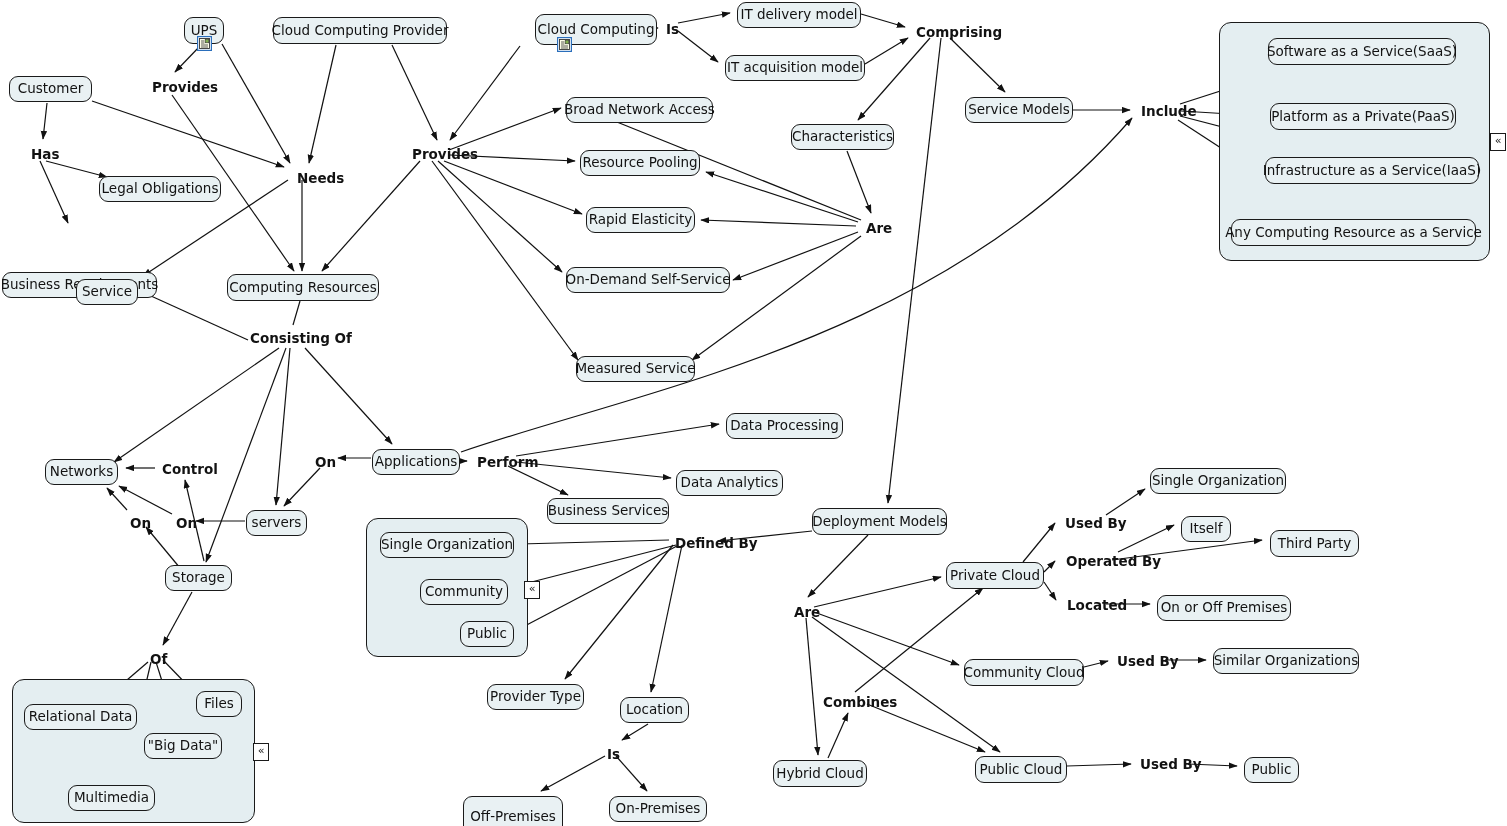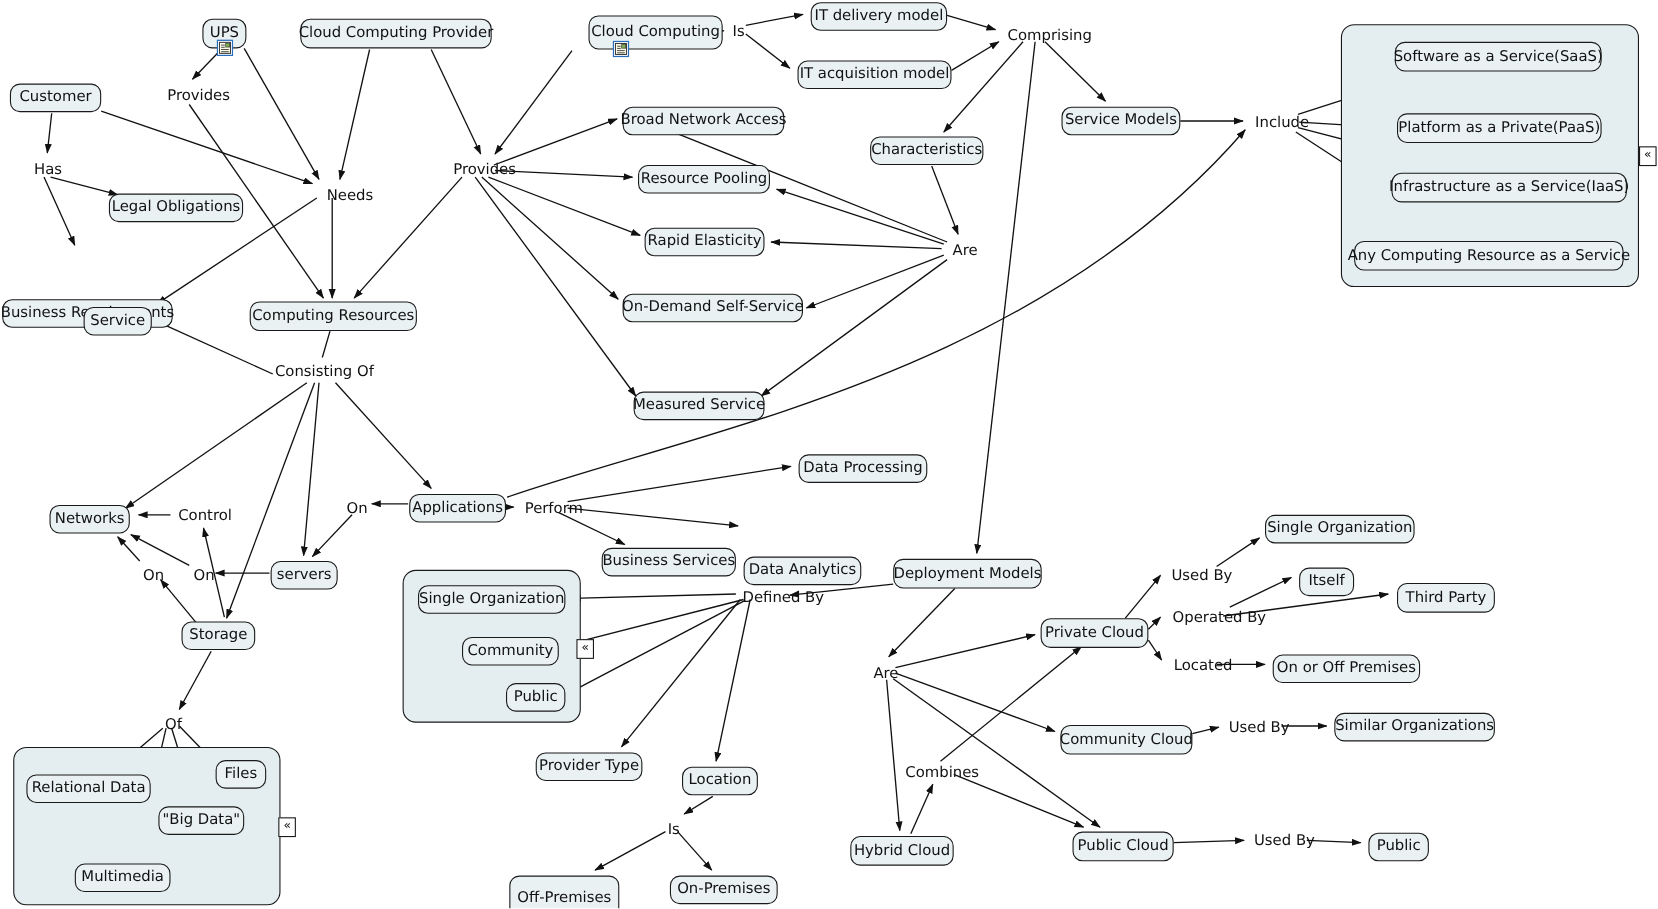--- a/index.html
+++ b/index.html
@@ -47,20 +47,21 @@
     color: #121212;
     font-size: 13.5px;
     line-height: 1;
     white-space: nowrap;
     background: transparent;
     z-index: 4;
     display: flex;
     align-items: center;
     justify-content: center;
     height: 16px;
+    font-weight: bold;
   }
   .groupbox {
     position: absolute;
     box-sizing: border-box;
     background: #e4eef1;
     border: 1px solid #1a1a1a;
     border-radius: 12px;
     z-index: 1;
   }
   .collapse-marker {
@@ -270,21 +271,21 @@
       <div class="node" style="left: 586px; top: 207px; width: 109px; height: 26px;">Rapid Elasticity</div>
       <div class="node" style="left: 566px; top: 267px; width: 164px; height: 26px;">On-Demand Self-Service</div>
       <div class="node" style="left: 576px; top: 356px; width: 119px; height: 26px;">Measured Service</div>
       <div class="node" style="left: 76px; top: 279px; width: 62px; height: 26px;">Service</div>
       <div class="node" style="left: 227px; top: 274px; width: 152px; height: 27px;">Computing Resources</div>
       <div class="node" style="left: 45px; top: 459px; width: 73px; height: 26px;">Networks</div>
       <div class="node" style="left: 246px; top: 510px; width: 61px; height: 26px;">servers</div>
       <div class="node" style="left: 165px; top: 565px; width: 67px; height: 26px;">Storage</div>
       <div class="node" style="left: 372px; top: 449px; width: 88px; height: 26px;">Applications</div>
       <div class="node" style="left: 726px; top: 413px; width: 117px; height: 26px;">Data Processing</div>
-      <div class="node" style="left: 676px; top: 470px; width: 107px; height: 26px; margin-top: 36px;">Data Analytics</div>
+      <div class="node" style="left: 676px; top: 470px; width: 107px; height: 26px;">Data Analytics</div>
       <div class="node" style="left: 547px; top: 498px; width: 122px; height: 26px;">Business Services</div>
       <div class="node" style="left: 24px; top: 704px; width: 113px; height: 26px;">Relational Data</div>
       <div class="node" style="left: 196px; top: 691px; width: 46px; height: 26px;">Files</div>
       <div class="node" style="left: 144px; top: 733px; width: 78px; height: 26px;">"Big Data"</div>
       <div class="node" style="left: 68px; top: 785px; width: 87px; height: 26px;">Multimedia</div>
       <div class="node" style="left: 380px; top: 532px; width: 134px; height: 26px;">Single Organization</div>
       <div class="node" style="left: 420px; top: 579px; width: 88px; height: 26px;">Community</div>
       <div class="node" style="left: 460px; top: 621px; width: 54px; height: 26px;">Public</div>
       <div class="node" style="left: 487px; top: 684px; width: 97px; height: 26px;">Provider Type</div>
       <div class="node" style="left: 620px; top: 697px; width: 69px; height: 26px;">Location</div>

